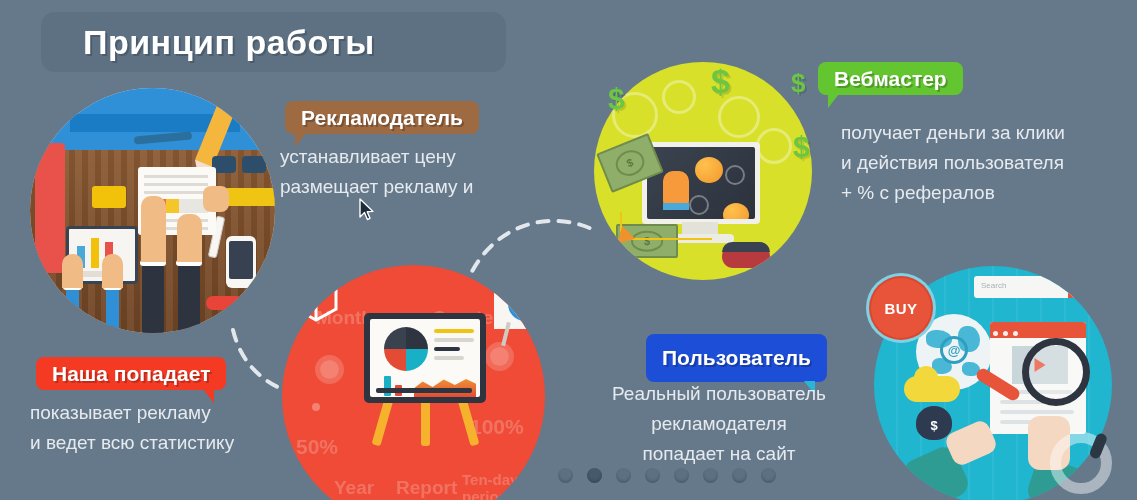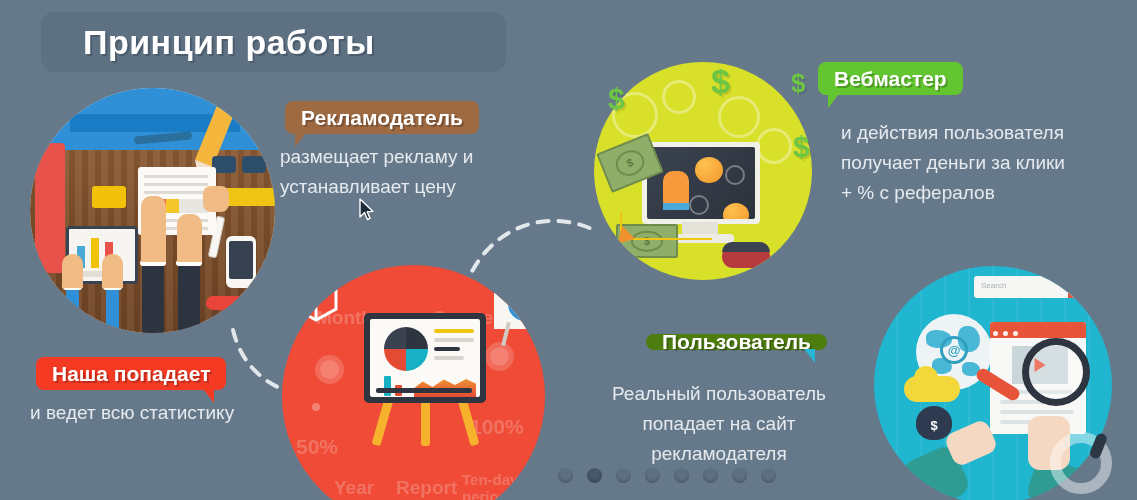--- a/index.html
+++ b/index.html
@@ -52,21 +52,21 @@
   }
   
   #bubble-partner{left:28px;top:357px;height:33px;background:#f43a23;}
   #bubble-partner:after{
     right:12px;bottom:-13px;
     border-right:11px solid #f43a23;
     border-bottom:14px solid transparent;
     border-left:7px solid transparent;
   }
   
-  #bubble-user{left:638px;top:334px;height:16px;background:#4d7c0f;}
+  #bubble-user{left:638px;top:334px;height:48px;background:#1d4ed8;}
   #bubble-user:after{
     right:12px;bottom:-13px;
     border-right:11px solid #2ab5d6;
     border-bottom:14px solid transparent;
     border-left:7px solid transparent;
   }
 
   
   .para{position:absolute;color:#e6eaee;font-size:19px;line-height:30px;}
   #para-advertiser{left:272px;top:142px;text-align:left;}
@@ -388,44 +388,48 @@
     <div class="moneybag">
       <span>$</span>
     </div>
 
     <div class="armgreen" style="left:34px;top:186px;width:56px;height:52px;transform:rotate(-24deg);border-radius:14px;"></div>
     <div class="skin" style="left:74px;top:160px;width:46px;height:34px;transform:rotate(-24deg);"></div>
     <div class="armgreen" style="left:156px;top:198px;width:62px;height:46px;transform:rotate(18deg);border-radius:14px;"></div>
     <div class="skin" style="left:154px;top:150px;width:42px;height:54px;border-radius:12px;"></div>
   </div>
 
+  <div class="buy-badge">
+    <div class="buy-inner">BUY</div>
+  </div>
 
   <div class="bubble" id="bubble-advertiser">Рекламодатель</div>
   <div class="para" id="para-advertiser">
+    <div>устанавливает цену</div>
     <div>размещает рекламу и</div>
-    <div>устанавливает цену</div>
   </div>
 
   <div class="bubble" id="bubble-webmaster">Вебмастер</div>
   <div class="para" id="para-webmaster">
+    <div>получает деньги за клики</div>
     <div>и действия пользователя</div>
-    <div>получает деньги за клики</div>
     <div>+ % с рефералов</div>
   </div>
 
   <div class="bubble" id="bubble-partner">Наша попадает</div>
   <div class="para" id="para-partner">
+    <div>показывает рекламу</div>
     <div>и ведет всю статистику</div>
   </div>
 
   <div class="bubble" id="bubble-user">Пользователь</div>
   <div class="para" id="para-user">
     <div>Реальный пользователь</div>
+    <div>рекламодателя</div>
     <div>попадает на сайт</div>
-    <div>рекламодателя</div>
   </div>
 
   <div id="carousel">
       <div class="dot"></div>
       <div class="dot active"></div>
       <div class="dot"></div>
       <div class="dot"></div>
       <div class="dot"></div>
       <div class="dot"></div>
       <div class="dot"></div>

